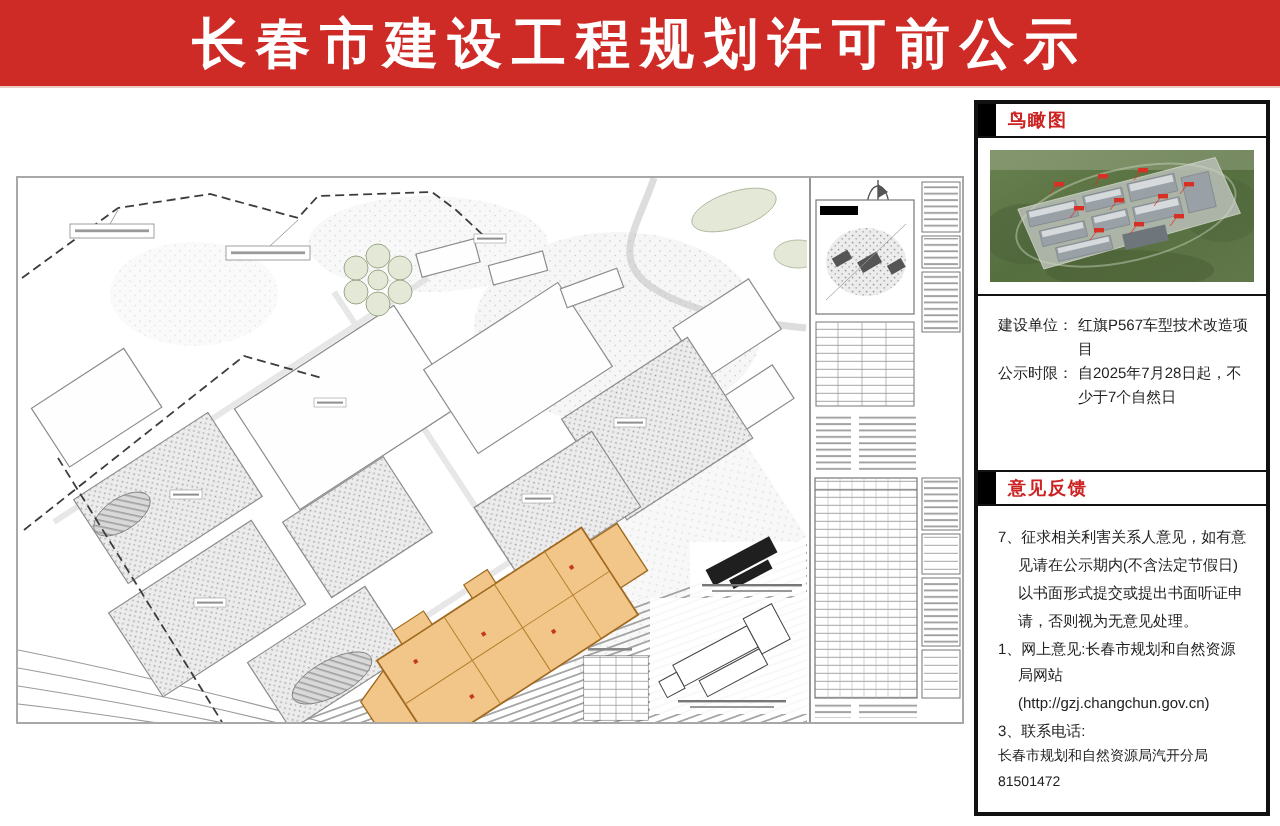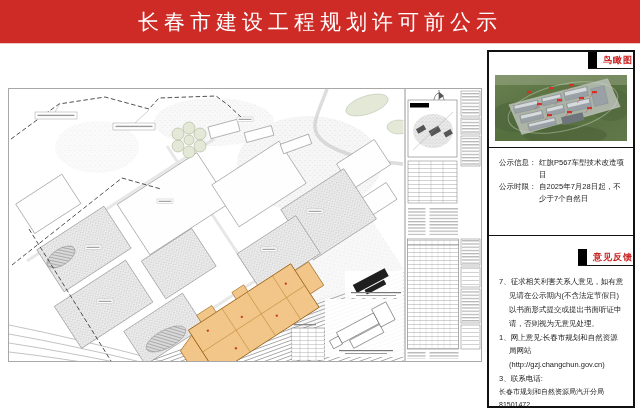--- a/index.html
+++ b/index.html
@@ -1,30 +1,30 @@
 <!DOCTYPE html>
 <html><head>
 <meta charset="utf-8">
 <style>
   html,body{margin:0;padding:0;}
   body{width:640px;height:413px;position:relative;background:#ffffff;overflow:hidden;
        font-family:"Liberation Sans","DejaVu Sans",sans-serif;}
   
   .banner{position:absolute;left:0;top:0;width:640px;height:43px;background:#ce2b26;
           border-bottom:1px solid #eccac6;display:flex;align-items:center;justify-content:center;}
-  .banner h1{margin:0;color:#ffffff;font-size:21px;font-weight:normal;letter-spacing:5px;white-space:nowrap;}
+  .banner h1{margin:0;color:#ffffff;font-size:27px;font-weight:bold;letter-spacing:5px;white-space:nowrap;}
   
   .sheet{position:absolute;left:8px;top:88px;width:474px;height:274px;background:#fff;
          border:1px solid #a8a8a8;box-sizing:border-box;}
   .sheet svg{display:block;}
   
   .sidebar{position:absolute;left:487px;top:50px;width:148px;height:358px;background:#fff;
            border:2px solid #111;box-sizing:border-box;display:flex;flex-direction:column;}
-  .sidebar section{display:flex;flex-direction:column;flex:0 0 auto;align-items:flex-end;}
-  .sidebar section.grow{flex:1 1 auto;min-height:0;margin-top:13px;}
+  .sidebar section{display:flex;flex-direction:column;flex:0 0 auto;}
+  .sidebar section.grow{flex:1 1 auto;min-height:0;}
   .sec-h{position:relative;height:16px;border-bottom:1px solid #111;display:flex;align-items:center;flex:0 0 auto;}
   .tab{position:absolute;left:0;top:0;width:9px;height:16px;background:#000;}
   .sec-t{margin-left:15px;color:#cc2222;font-weight:bold;font-size:9px;letter-spacing:1px;}
   .photo-wrap{padding:6px;border-bottom:1px solid #111;}
   .photo-wrap svg{display:block;}
   .notice-body{padding:9px 5px 5px 10px;font-size:7.5px;color:#222;line-height:1.6;
                height:88px;box-sizing:border-box;border-bottom:1px solid #111;}
   .field{display:flex;}
   .field .lab{flex:0 0 40px;white-space:nowrap;}
   .field .val{flex:1;}
@@ -346,21 +346,21 @@
             <rect x="72" y="36" width="5" height="2.2"></rect>
               <rect x="92" y="32" width="5" height="2.2"></rect>
           </g>
         </svg>
       </div>
     </section>
 
     <section>
       <div class="notice-body">
         <div class="field">
-          <span class="lab">公示信息：</span>
+          <span class="lab">建设单位：</span>
           <span class="val">红旗P567车型技术改造项目</span>
         </div>
         <div class="field">
           <span class="lab">公示时限：</span>
           <span class="val">自2025年7月28日起，不少于7个自然日</span>
         </div>
       </div>
     </section>
 
     <section class="grow">

